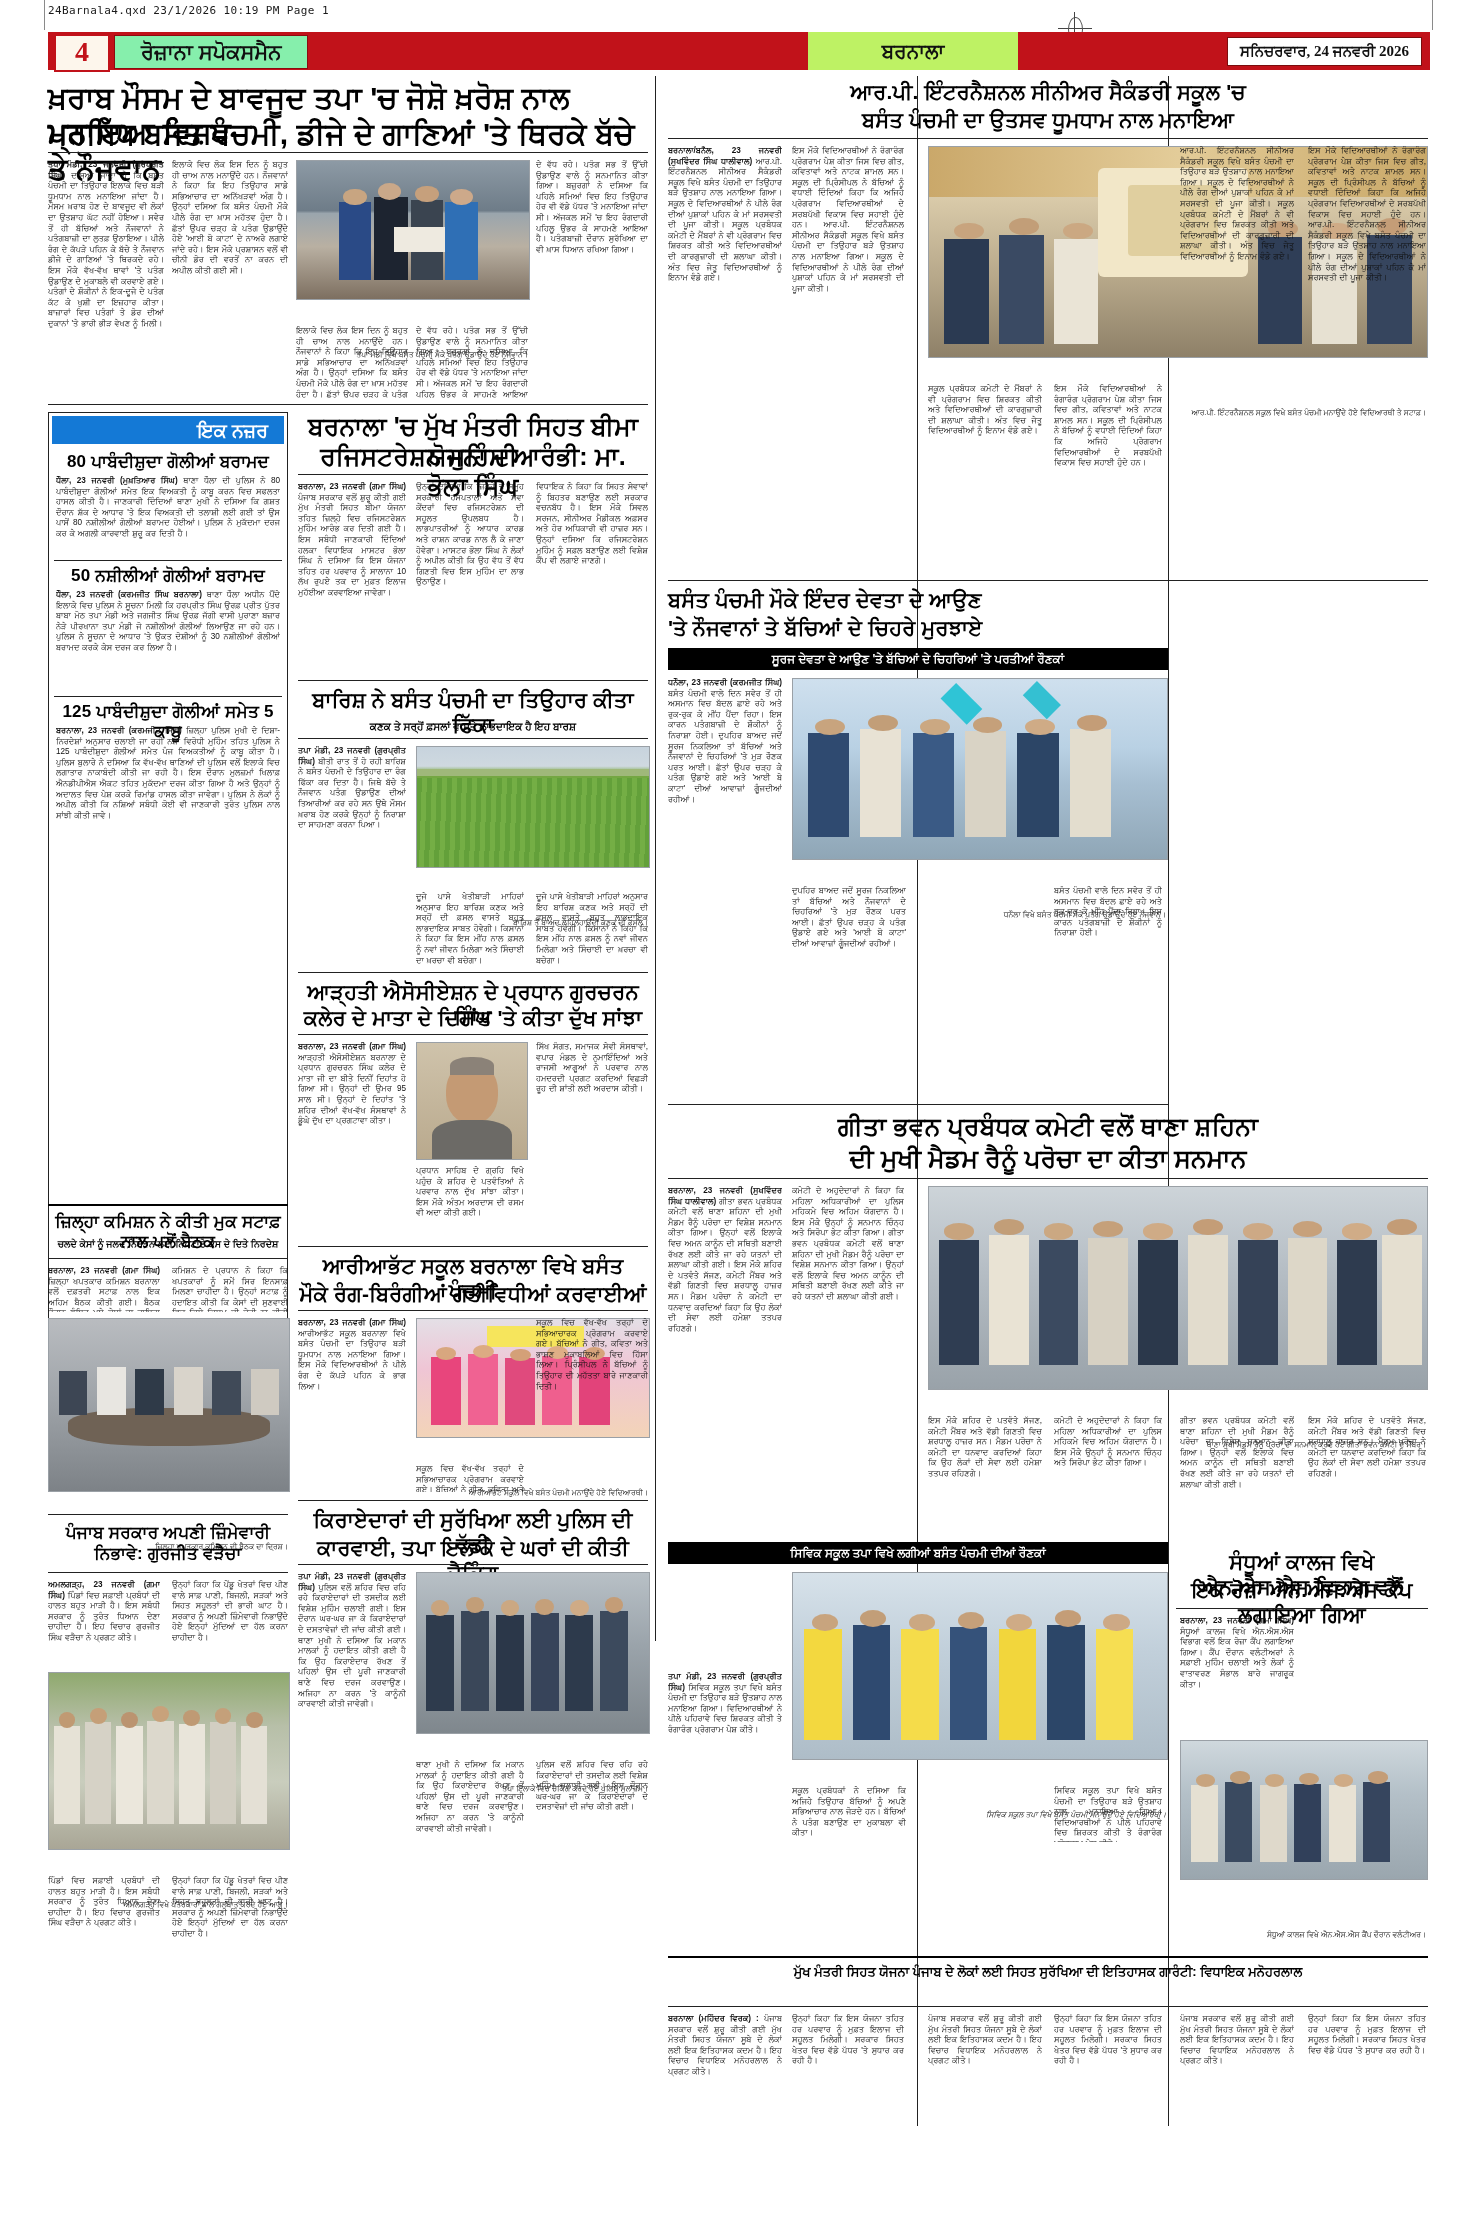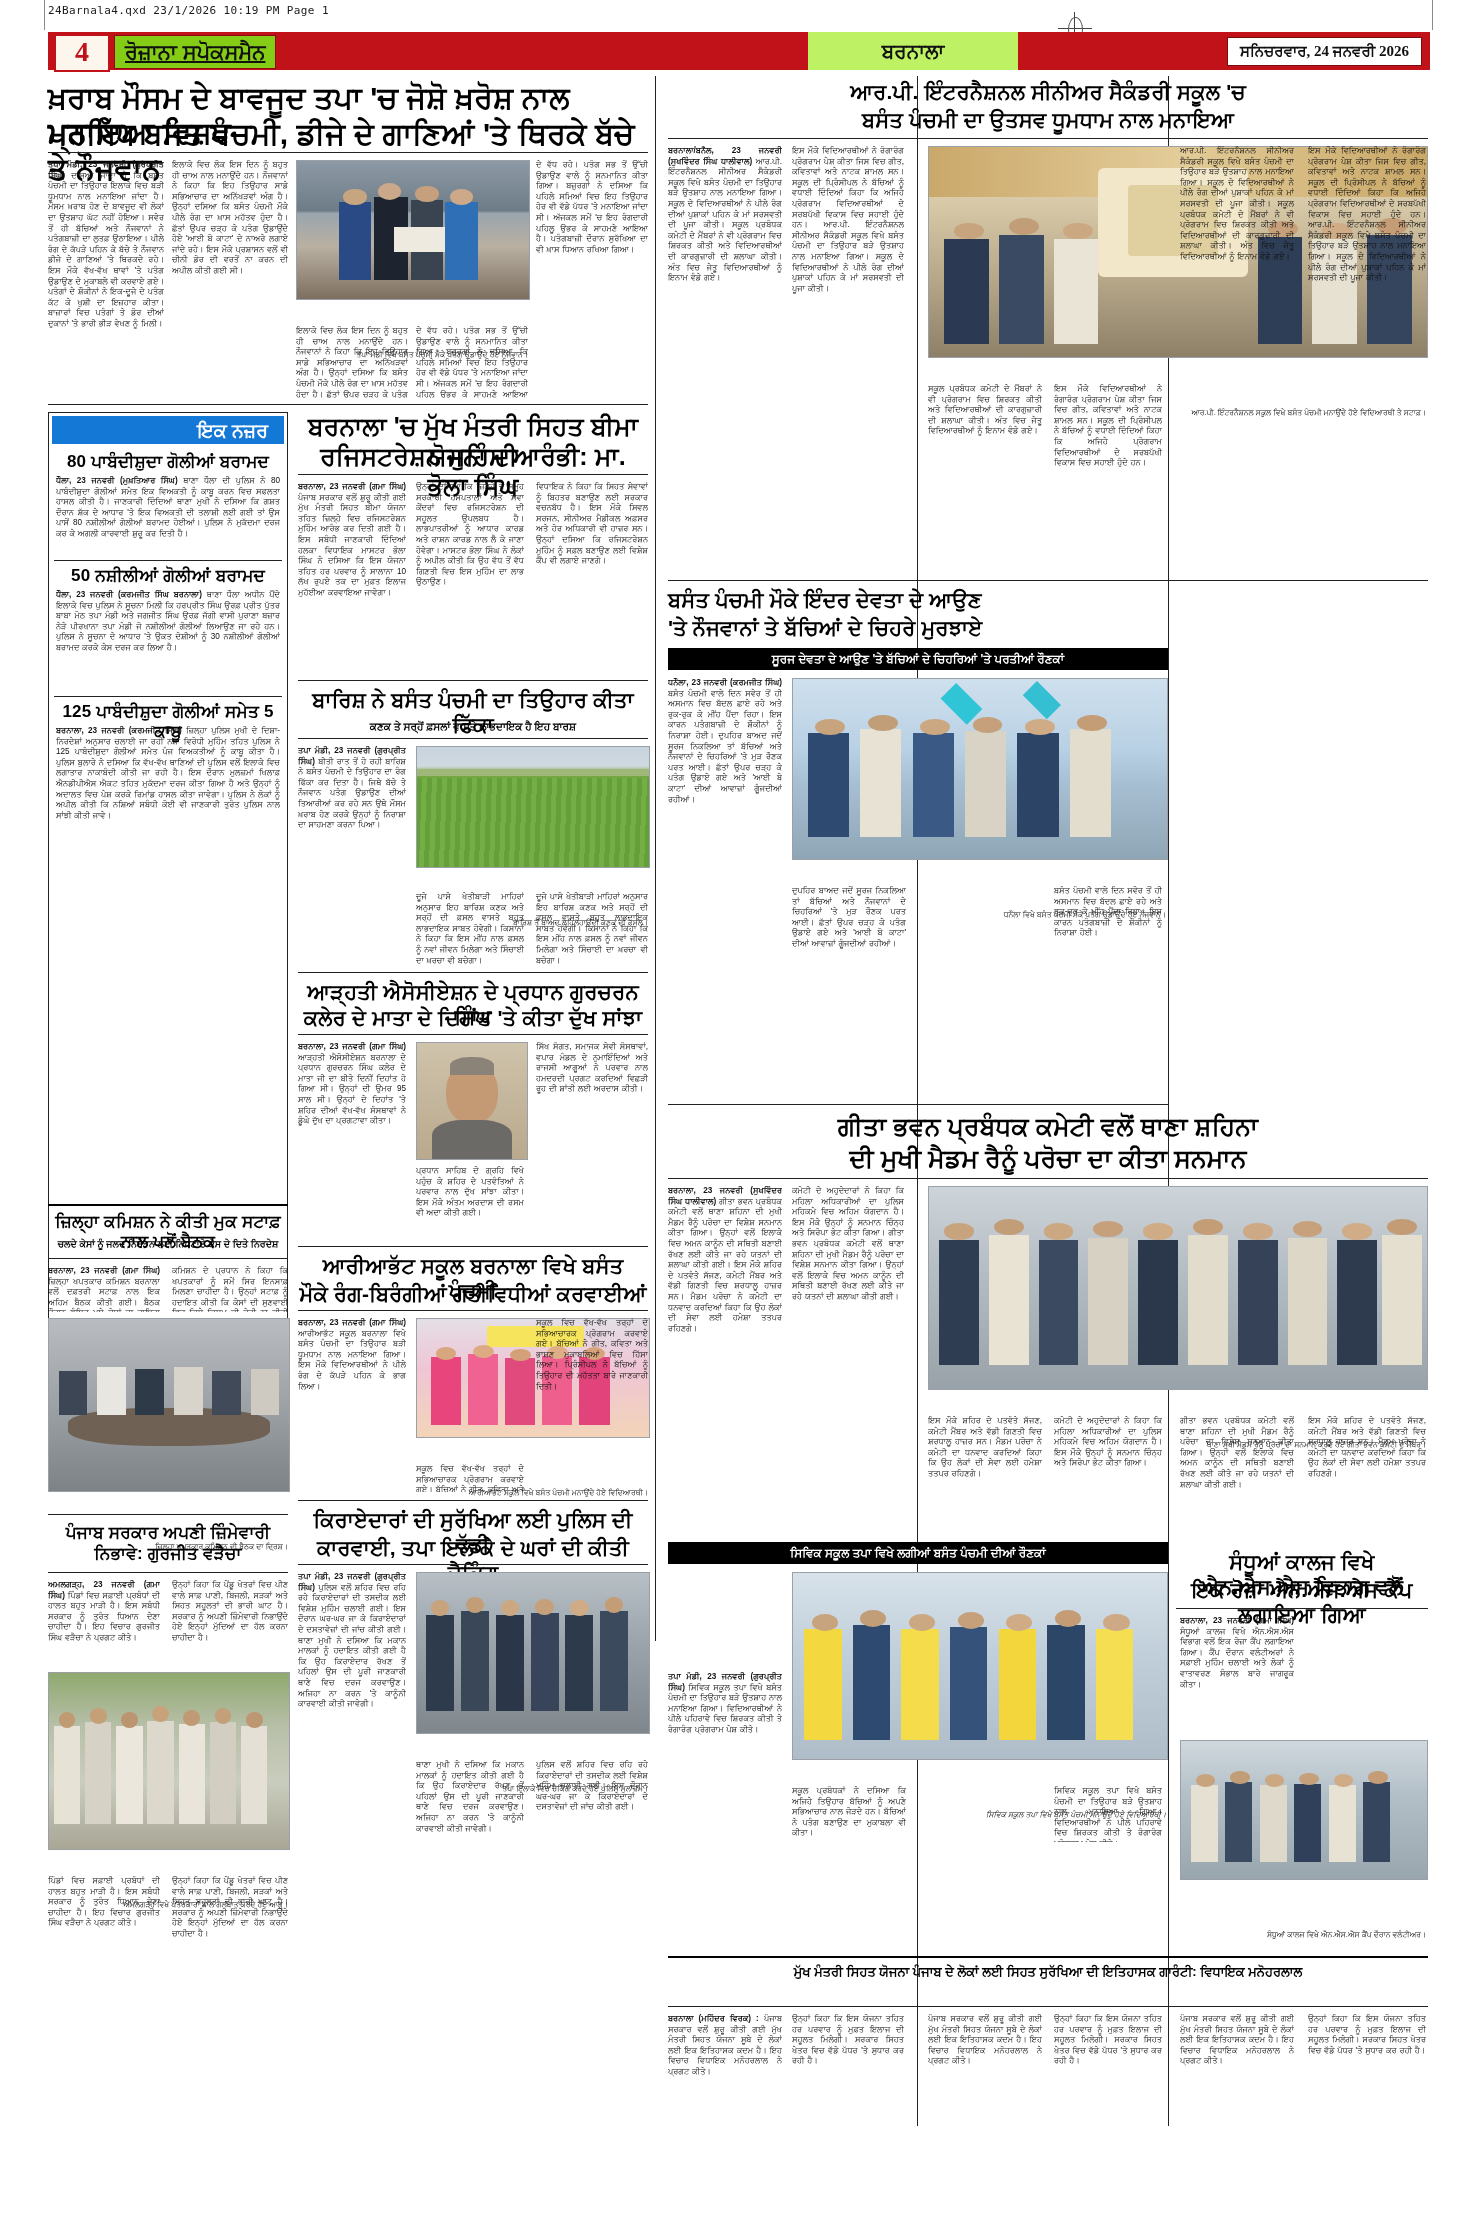--- a/index.html
+++ b/index.html
@@ -96,29 +96,28 @@
     font-size: 28px;
     font-weight: bold;
     line-height: 32px;
     text-align: center;
     font-family: "Liberation Serif", serif;
   }
   .mh-title {
     position: absolute;
     left: 66px; top: 3px;
     height: 32px;
-    padding: 0 10px;
-    background: #84cc16;
+    padding: 0 26px;
+    background: #86efac;
     border: 1px solid #8d0b10;
     color: #111;
     font-size: 21px;
     font-weight: bold;
     line-height: 32px;
     white-space: nowrap;
-    text-decoration: underline;
   }
   .mh-city {
     position: absolute;
     left: 760px; top: 0;
     width: 210px; height: 38px;
     background: #bef264;
     color: #111;
     font-size: 20px;
     font-weight: bold;
     line-height: 38px;

